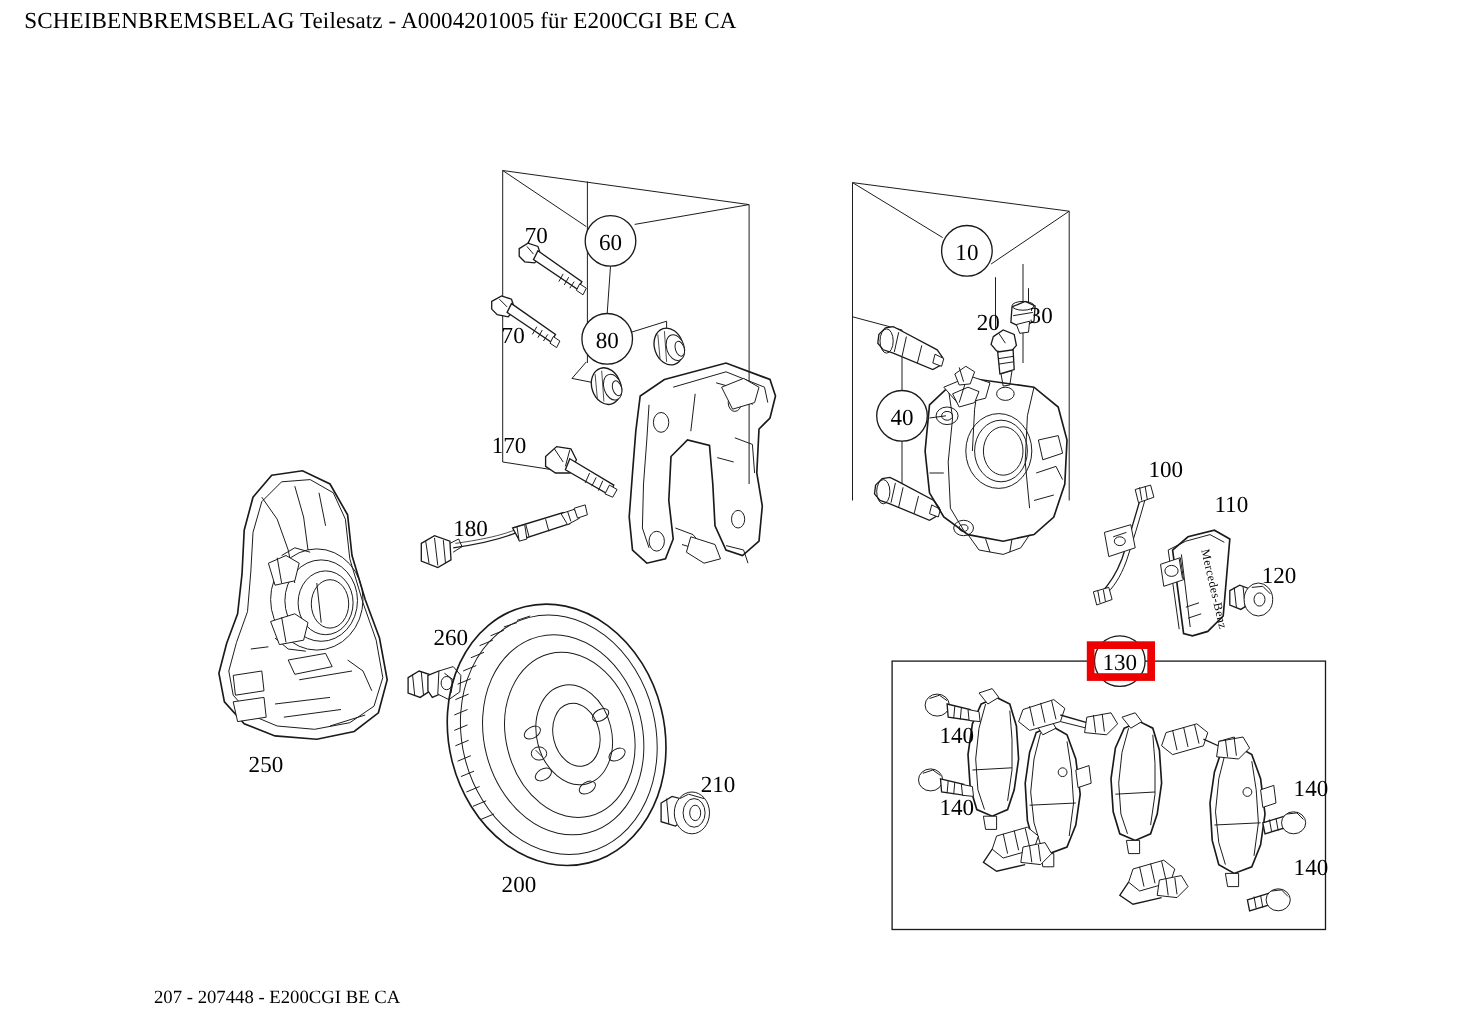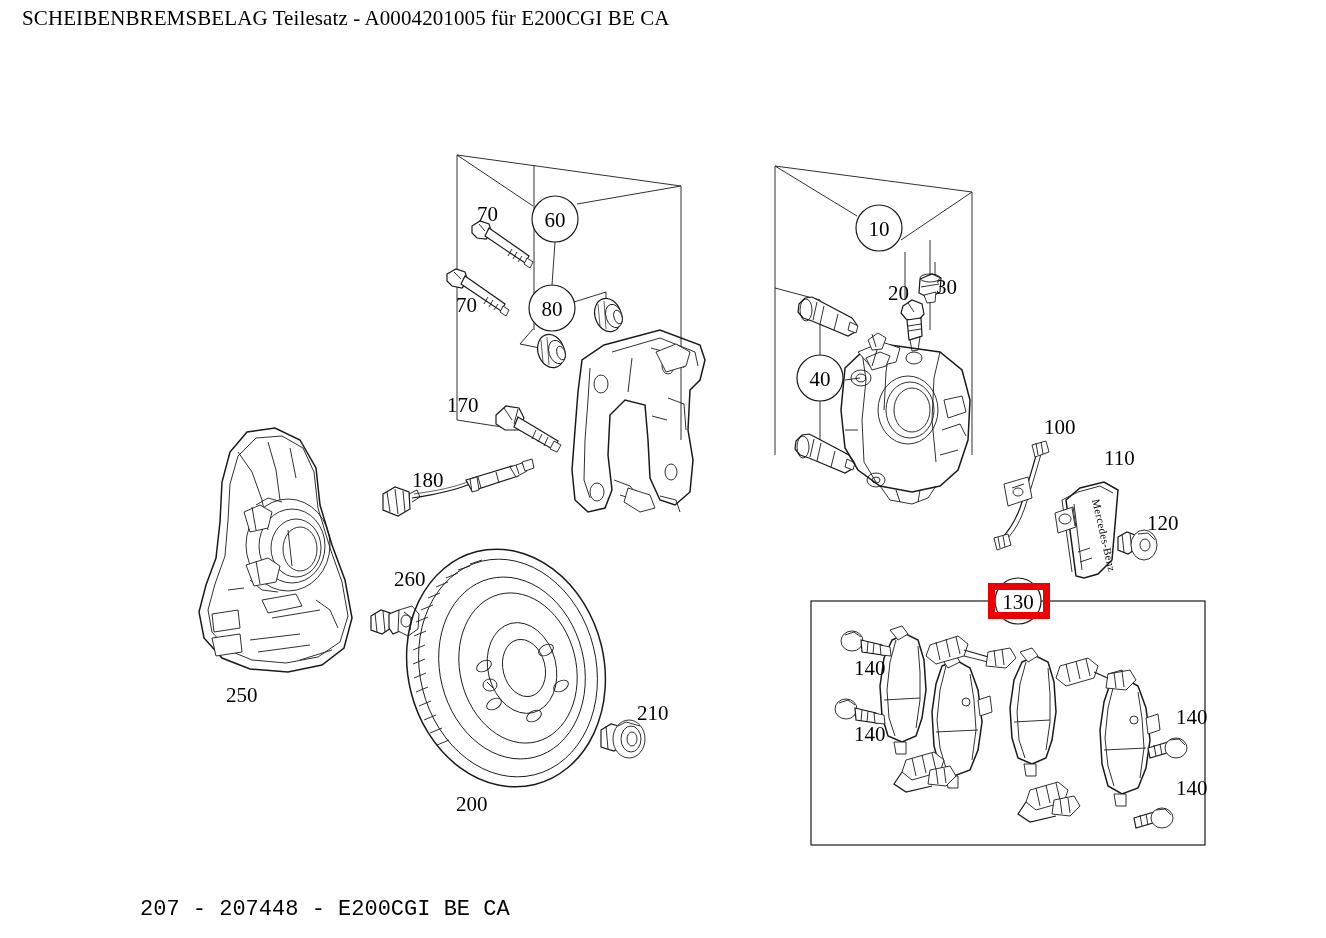--- a/index.html
+++ b/index.html
@@ -29,22 +29,22 @@
     top: 6px;
     font-size: 21px;
     font-family: "Liberation Serif", "DejaVu Serif", serif;
     letter-spacing: 0.1px;
     white-space: nowrap;
   }
   .footer {
     position: absolute;
     left: 140px;
     top: 897px;
-    font-size: 22px;
-    font-family: Liberation Mono, monospace;
+    font-size: 17px;
+    font-family: Liberation Serif, serif;
     white-space: nowrap;
   }
   #diagram {
     position: absolute;
     left: 0;
     top: 0;
     width: 1326px;
     height: 938px;
   }
   .hl-box {

